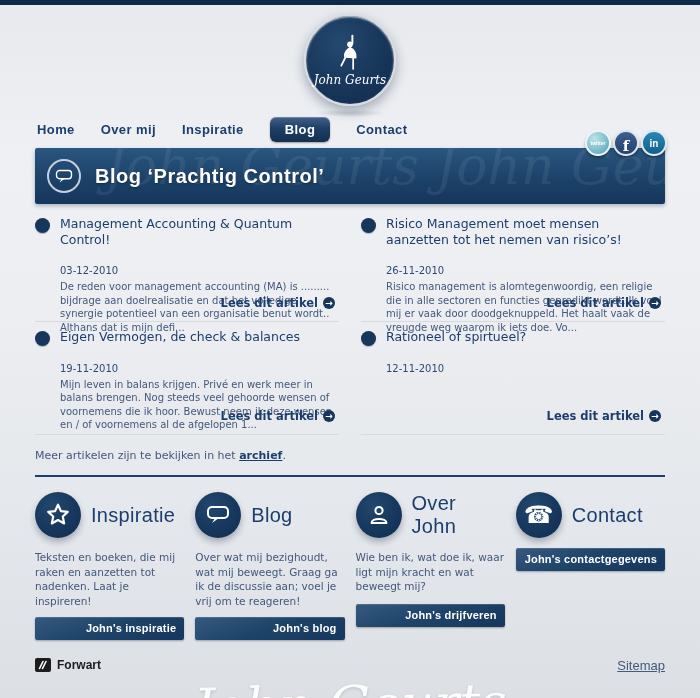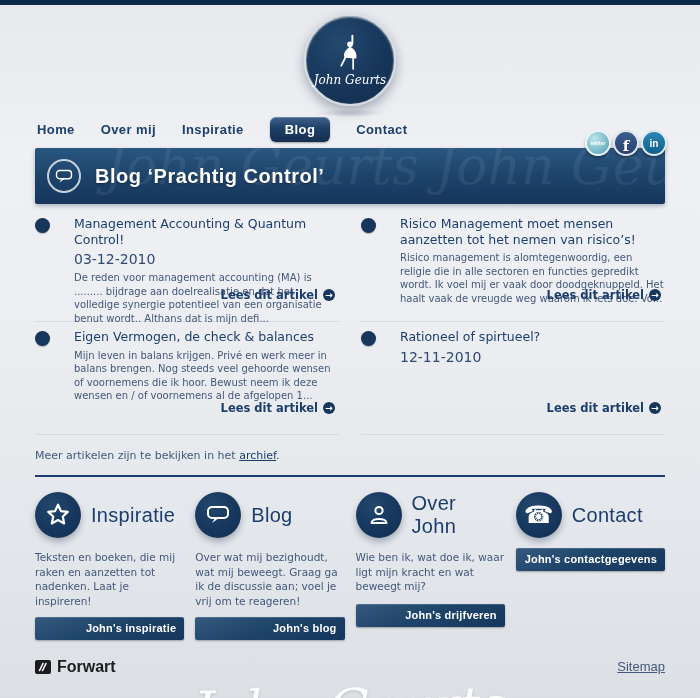--- a/index.html
+++ b/index.html
@@ -77,37 +77,37 @@
   .banner-title {
     color:#fff; font-size:20px; font-weight:bold; letter-spacing:.5px; margin-left:14px;
     text-shadow:0 1px 2px rgba(0,0,0,.35); position:relative;
   }
 
   
   .articles {
     margin:12px 35px 0; display:grid; grid-template-columns:1fr 1fr;
     column-gap:22px; row-gap:7px;
   }
-  .article { position:relative; display:flex; gap:24px; height:106px;
-    border-bottom:1px solid #d7dade; padding-bottom:16px; }
+  .article { position:relative; display:flex; gap:10px; height:106px;
+    border-bottom:1px solid #d7dade; padding-bottom:8px; }
   .bullet { width:15px; height:15px; border-radius:50%; background:#16365c; flex:none; margin-top:2px;
     box-shadow:0 1px 1px rgba(0,0,0,.25); }
   .article-body { flex:1; position:relative; font-family:"DejaVu Sans", sans-serif; }
   .article-title { font-size:12.5px; font-weight:normal; color:#1c3e6e; line-height:1.25; cursor:pointer; }
-  .article-date { font-size:14px; color:#2e4a74; margin-top:4px; }
+  .article-date { font-size:10px; color:#2e4a74; margin-top:18px; }
   .article-excerpt { font-size:10px; color:#43587b; line-height:1.35; margin-top:4px; }
   .article-link-row { position:absolute; right:4px; bottom:2px; }
   .read-link { display:inline-flex; align-items:center; gap:5px; text-decoration:none;
     font-size:11.5px; font-weight:bold; color:#1c3e6e; cursor:pointer; }
   .arrow-circle { width:12px; height:12px; border-radius:50%; background:#16365c; color:#fff;
     font-size:9px; line-height:12px; text-align:center; display:inline-block; }
 
   
   .archive-note { margin:14px 35px 0; font-family:"DejaVu Sans", sans-serif; font-size:11px; color:#43587b; }
-  .archive-link { color:#1c3e6e; font-weight:normal; text-decoration:underline; cursor:pointer;text-align:center; }
+  .archive-link { color:#1c3e6e; font-weight:bold; text-decoration:underline; cursor:pointer;text-align:center; }
 
   
   .footer-divider { margin:13px 35px 0; border:none; border-top:2px solid #1c3e6e; }
   .footer-cols { margin:13px 35px 0; display:grid; grid-template-columns:repeat(4,1fr); column-gap:11px; }
   .fcol-head { display:flex; align-items:center; gap:10px; height:50px; }
   .fcol-icon {
     width:46px; height:46px; border-radius:50%; flex:none;
     background:radial-gradient(circle at 38% 30%, #22476d 0%, #16365c 60%, #122c4c 100%);
     box-shadow:0 4px 6px rgba(20,40,70,.3);
     display:flex; align-items:center; justify-content:center; color:#fff;
@@ -121,21 +121,21 @@
     box-shadow:0 1px 2px rgba(0,0,0,.3), 0 1px 0 rgba(255,255,255,.15) inset;
     color:#fff; font-size:11px; font-weight:bold; text-align:right;
     line-height:23px; padding-right:8px; letter-spacing:.2px;
   }
   .contact-line { font-family:"DejaVu Sans", sans-serif; font-size:10.5px; color:#43587b; line-height:1.5; }
   .email-link { color:#1c3e6e; font-weight:bold; text-decoration:underline; cursor:pointer; }
 
   
   .footer-bottom { margin:18px 35px 0; display:flex; justify-content:space-between; align-items:center; }
   .credit { display:flex; align-items:center; gap:6px; cursor:pointer; }
-  .credit-label { font-size:16px; font-weight:bold; color:#1c1c1e; }
+  .credit-label { font-size:12px; font-weight:bold; color:#1c1c1e; }
   .sitemap-link { font-size:13px; color:#44597b; text-decoration:underline; cursor:pointer; }
 
   
   .bottom-watermark {
     margin-top:2px; text-align:center;
     font-family:"DejaVu Serif", serif; font-style:italic;
     font-size:52px; color:#ffffff; opacity:.95;
     text-shadow:0 1px 3px rgba(150,158,170,.55);
     transform:rotate(-1deg);
   }
@@ -198,34 +198,36 @@
             <span class="arrow-circle">→</span>
           </a>
         </div>
       </div>
     </article>
 
     <article class="article">
       <span class="bullet"></span>
       <div class="article-body">
         <h2 class="article-title">Risico Management moet mensen aanzetten tot het nemen van risico’s!</h2>
+        <div class="article-date">26-11-2010</div>
         <p class="article-excerpt">Risico management is alomtegenwoordig, een religie die in alle sectoren en functies gepredikt wordt. Ik voel mij er vaak door doodgeknuppeld. Het haalt vaak de vreugde weg waarom ik iets doe. Vo...</p>
         <div class="article-link-row">
           <a class="read-link">
             <span>Lees dit artikel</span>
             <span class="arrow-circle">→</span>
           </a>
         </div>
       </div>
     </article>
 
     <article class="article">
       <span class="bullet"></span>
       <div class="article-body">
         <h2 class="article-title">Eigen Vermogen, de check &amp; balances</h2>
+        <div class="article-date">19-11-2010</div>
         <p class="article-excerpt">Mijn leven in balans krijgen. Privé en werk meer in balans brengen. Nog steeds veel gehoorde wensen of voornemens die ik hoor. Bewust neem ik deze wensen en / of voornemens al de afgelopen 1...</p>
         <div class="article-link-row">
           <a class="read-link">
             <span>Lees dit artikel</span>
             <span class="arrow-circle">→</span>
           </a>
         </div>
       </div>
     </article>
 

